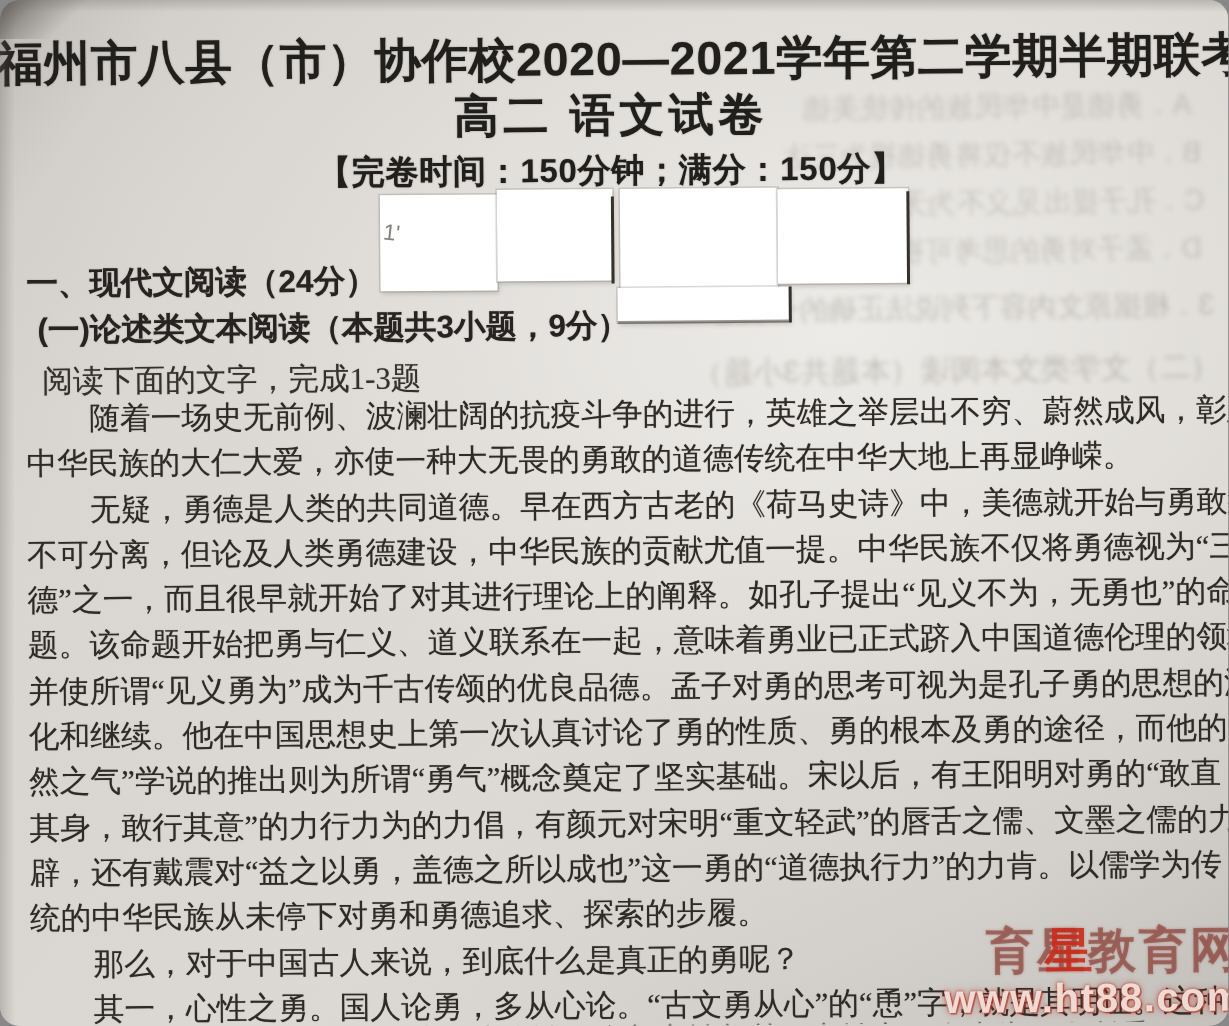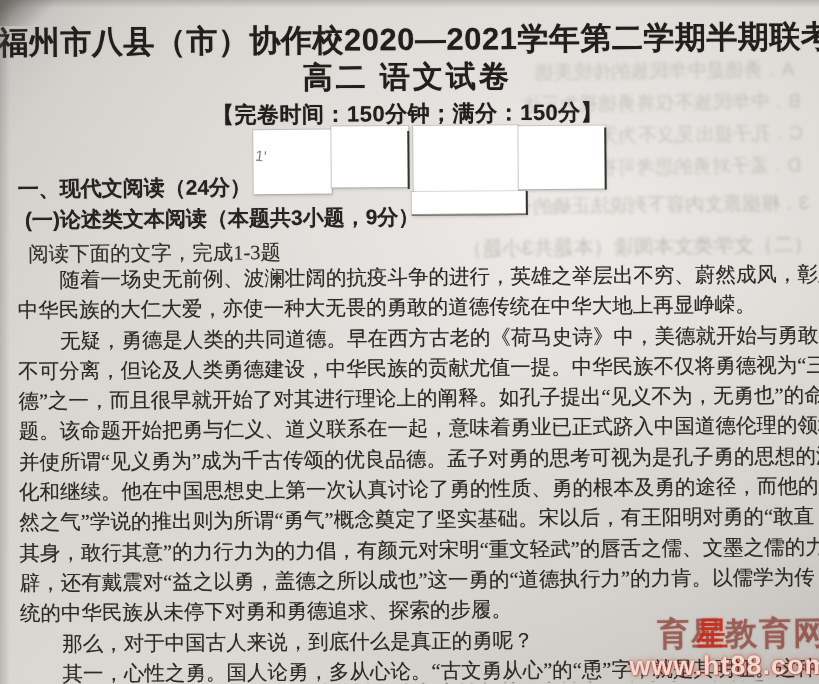--- a/index.html
+++ b/index.html
@@ -3,20 +3,21 @@
 <meta charset="utf-8">
 <style>
   html,body{margin:0;padding:0;background:#888;}
   .page{
     position:relative;width:819px;height:684px;overflow:hidden;
     font-family:"Liberation Serif","DejaVu Serif",serif;
     color:#2b2824;
     background:
       radial-gradient(ellipse 900px 600px at 68% 32%, rgba(238,236,232,.95) 0%, rgba(222,219,215,.6) 45%, rgba(0,0,0,0) 75%),
       linear-gradient(128deg, #b9b6b3 0%, #cfccc8 9%, #d8d5d1 22%, #dcd9d5 55%, #cfccc7 85%, #c4c1bc 100%);
+    border-radius: 13px;
   }
   .corner-shadow{
     position:absolute;left:0;top:0;width:70px;height:26px;z-index:6;
     background:linear-gradient(135deg, rgba(75,72,68,.85) 0%, rgba(105,102,98,.45) 30%, rgba(0,0,0,0) 62%);
   }
   .edge-top{position:absolute;left:0;top:0;width:100%;height:8px;z-index:6;
     background:linear-gradient(rgba(120,116,112,.35), rgba(0,0,0,0));}
   .edge-left{position:absolute;left:0;top:0;width:10px;height:100%;z-index:6;
     background:linear-gradient(90deg, rgba(110,106,102,.30), rgba(0,0,0,0));}
   .tilt{position:absolute;left:0;top:0;width:100%;height:100%;

